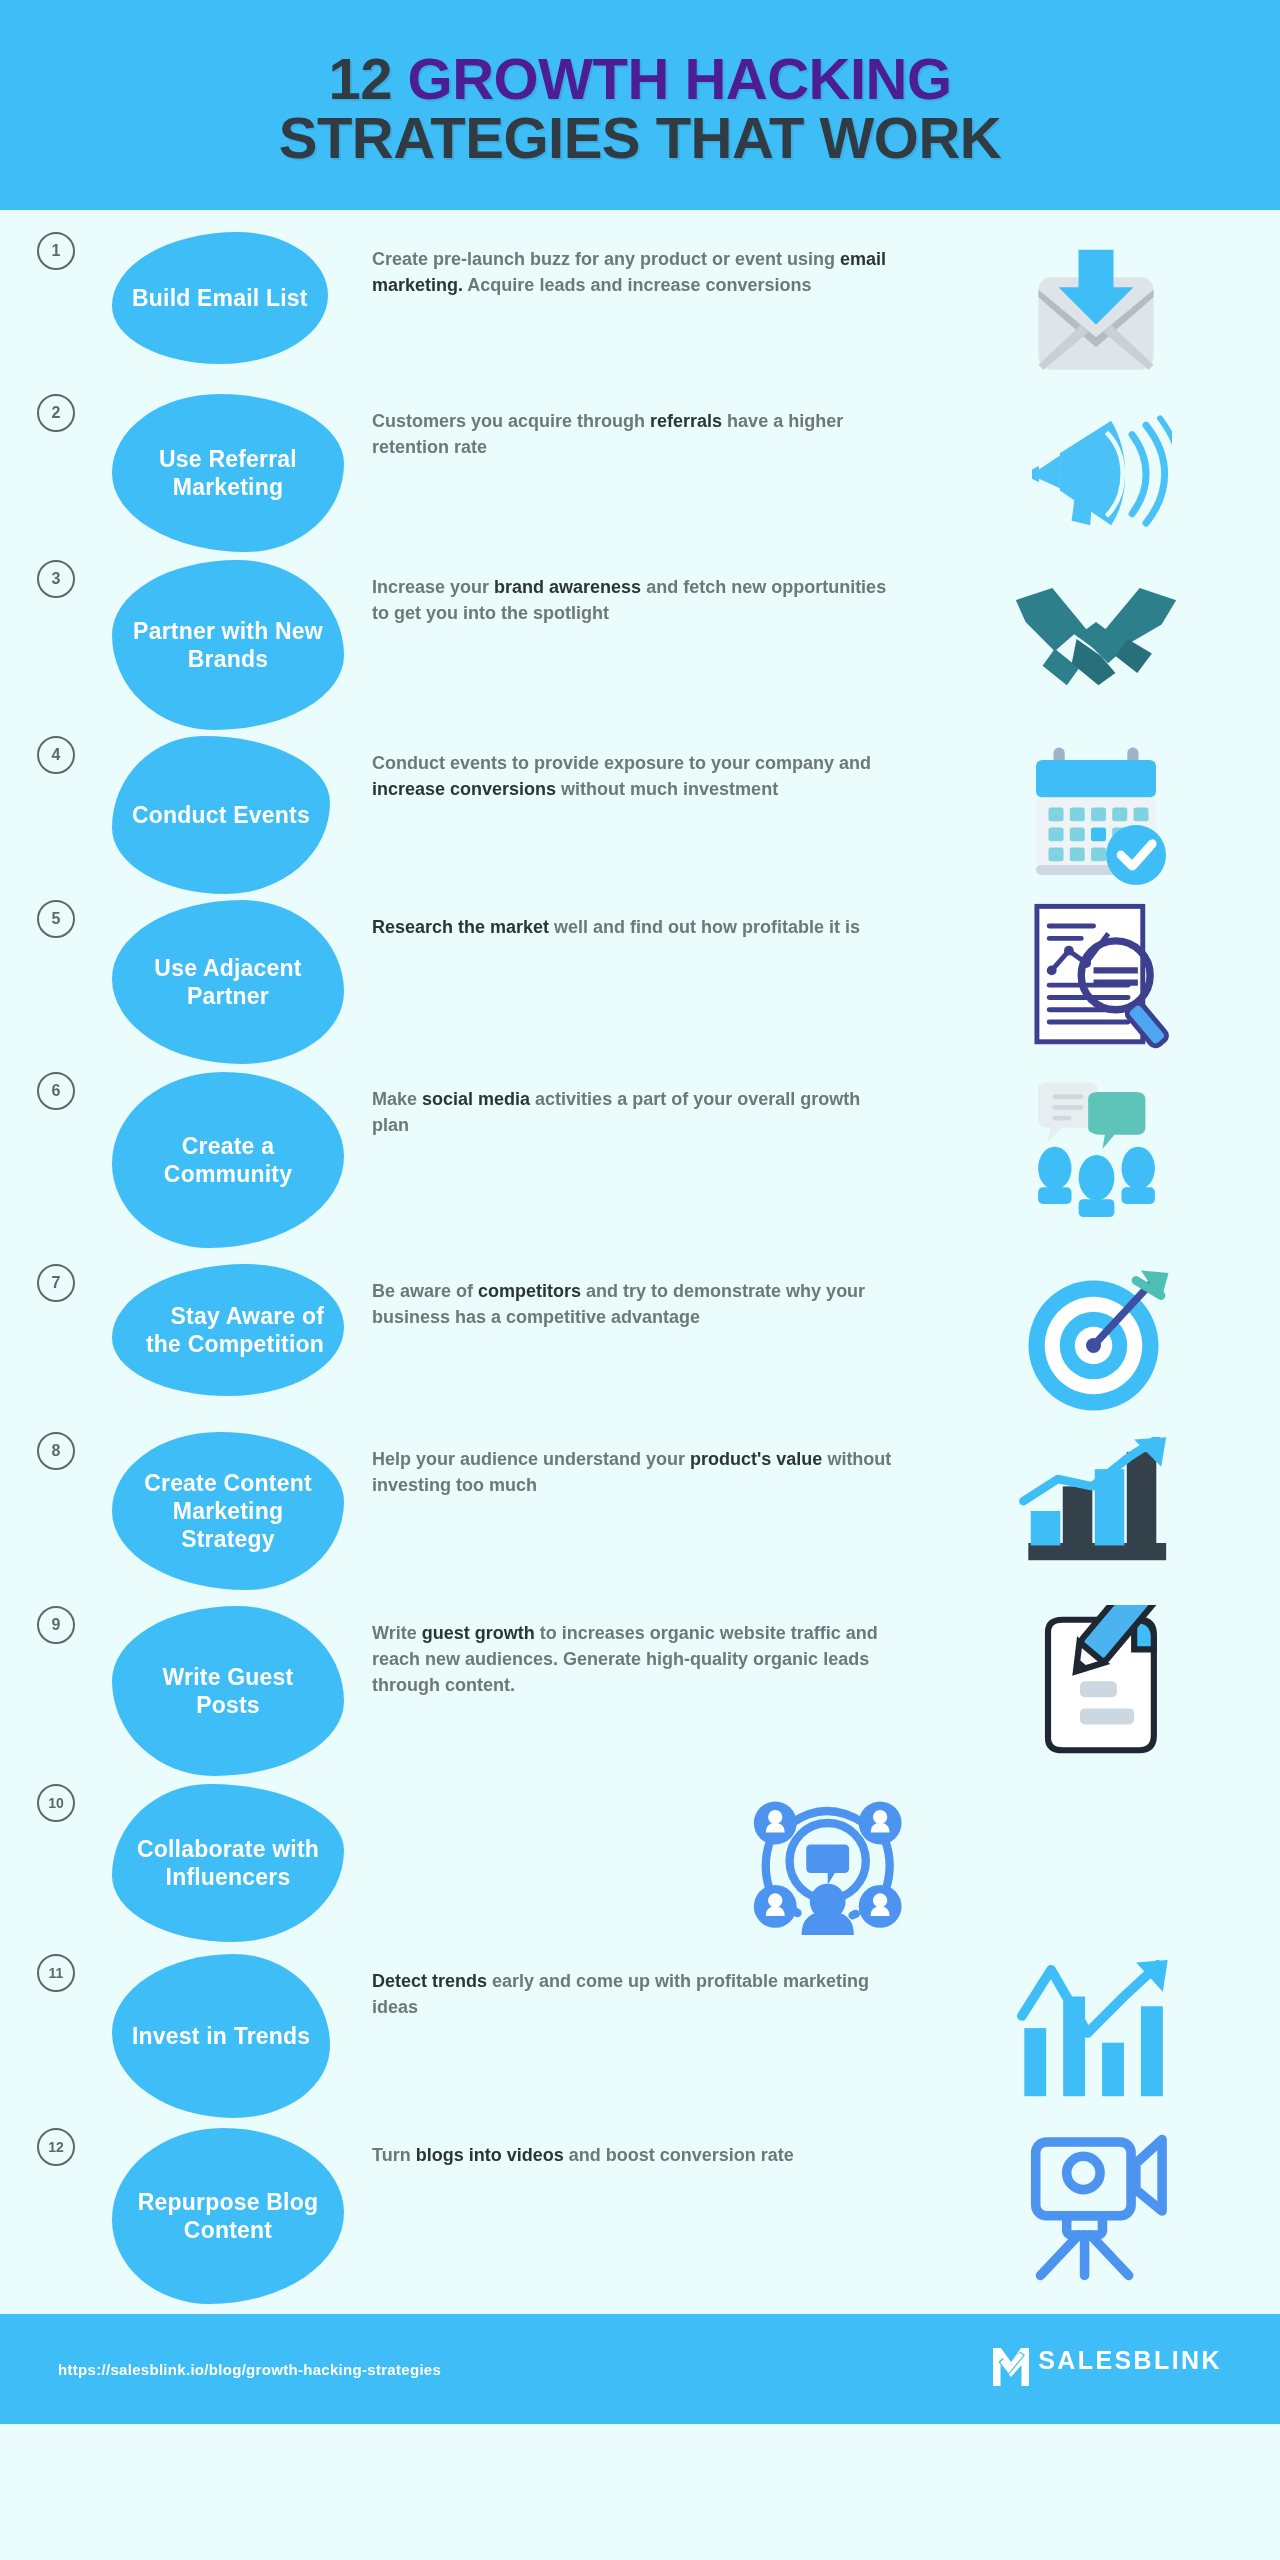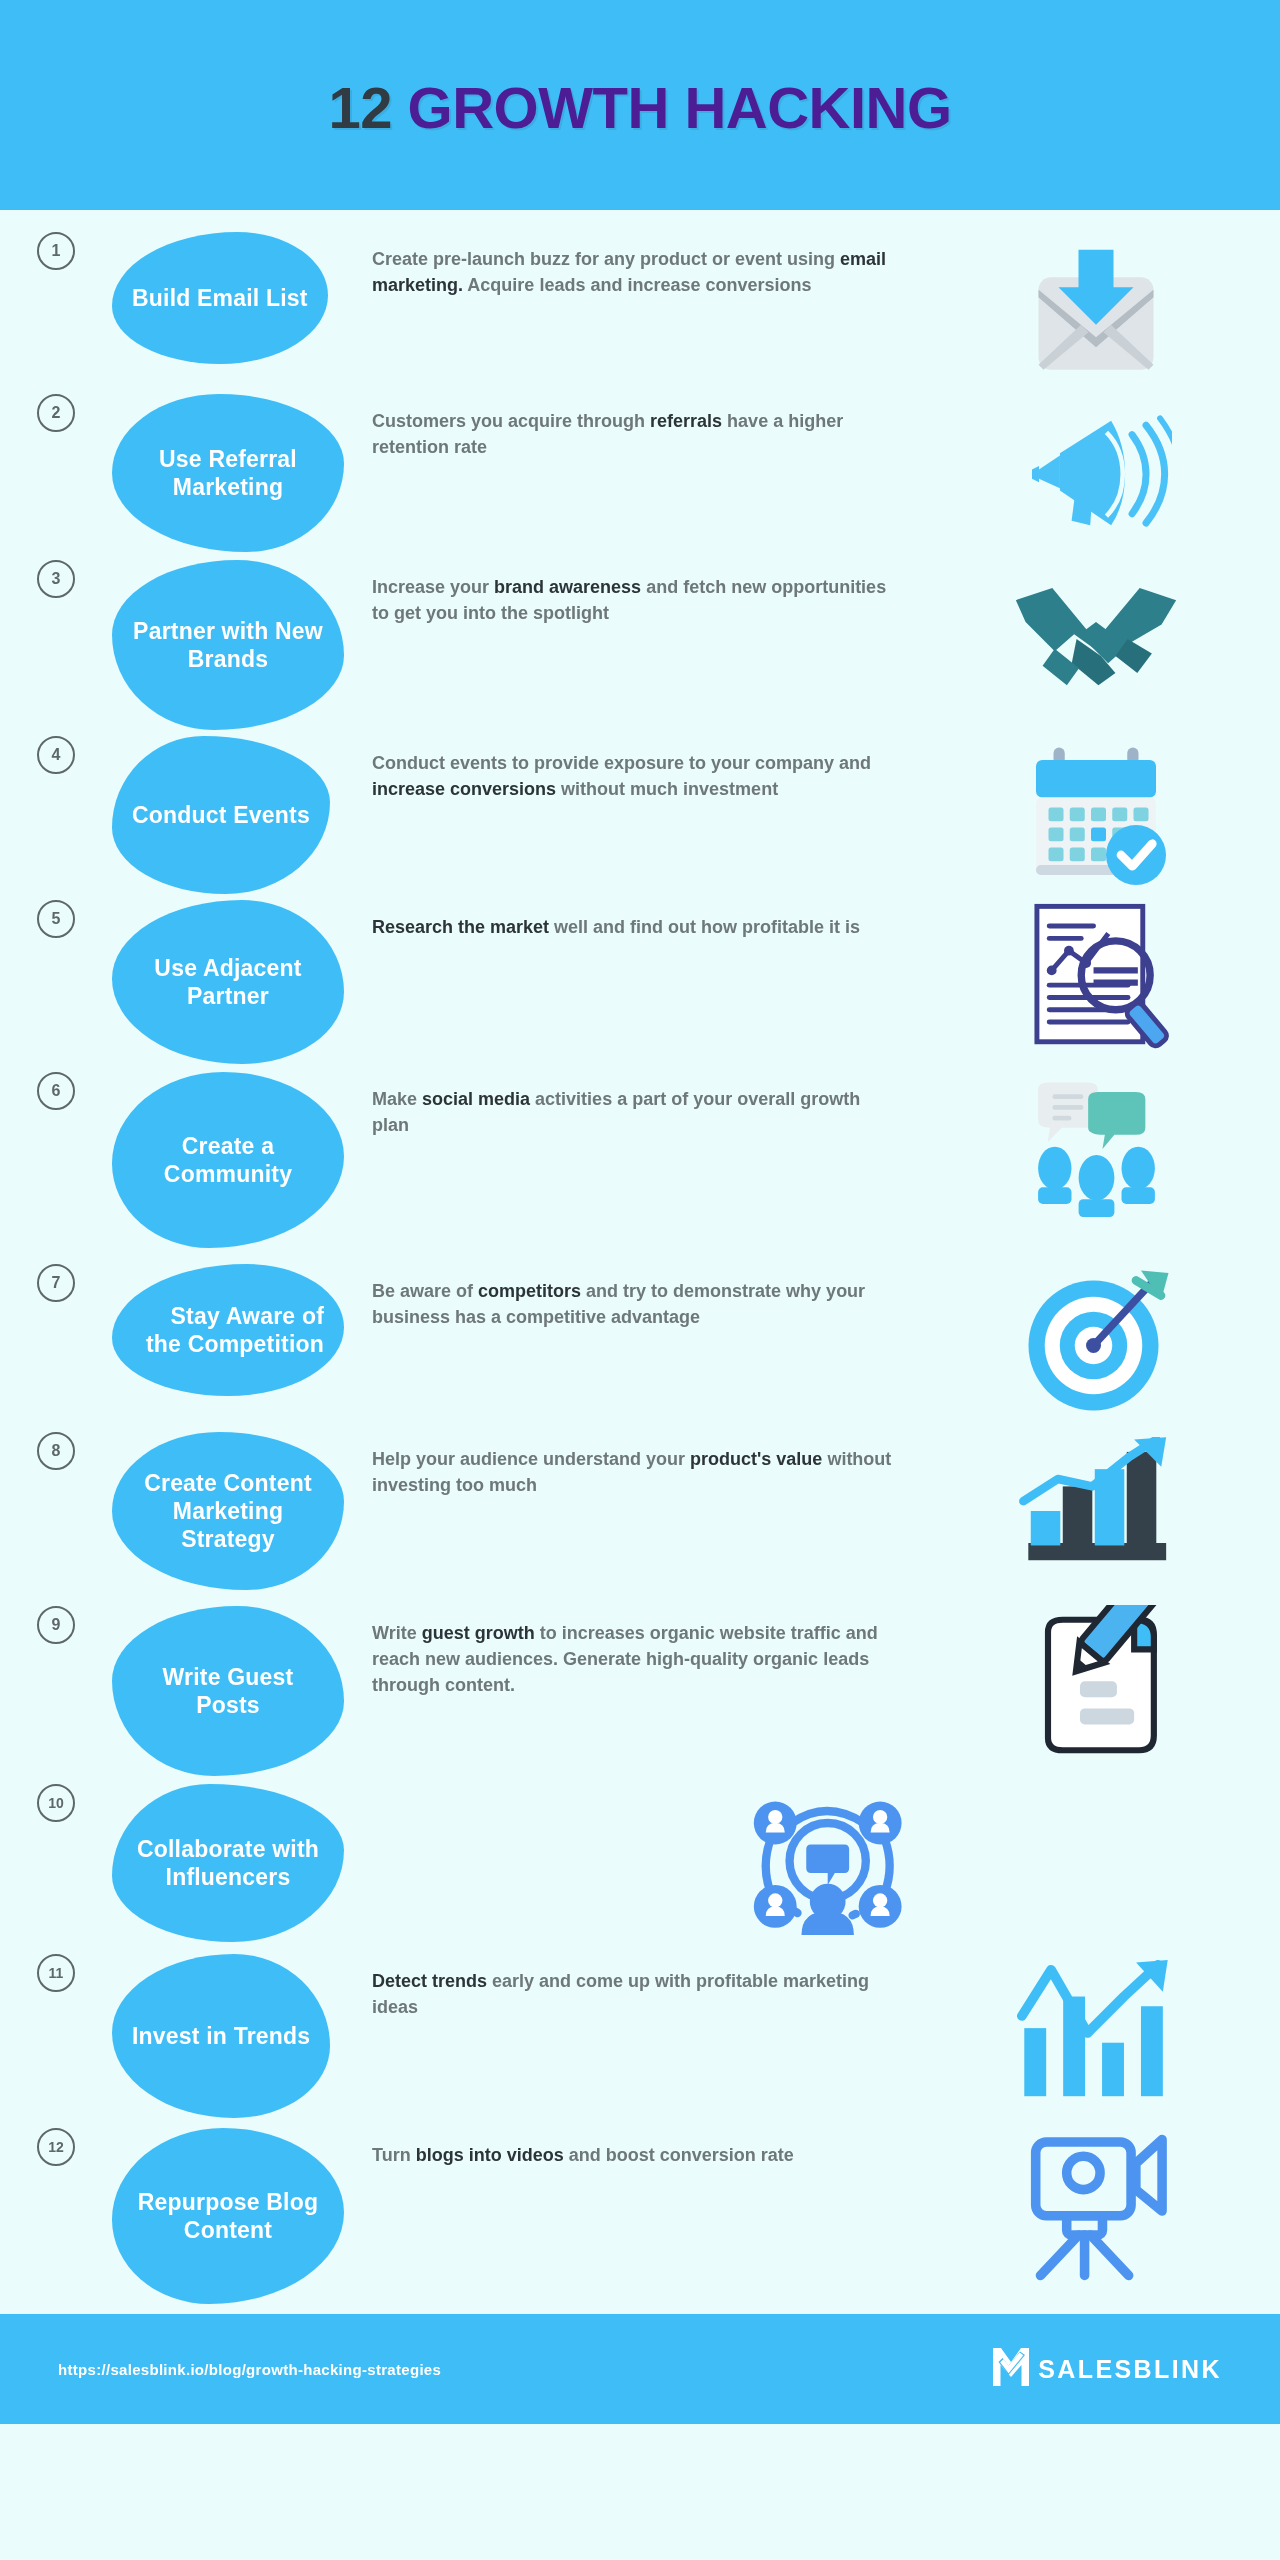--- a/index.html
+++ b/index.html
@@ -140,40 +140,40 @@
     padding: 4px 58px;
   }
   .footer-url {
     color: #ffffff;
     font-size: 15px;
     font-weight: 600;
     letter-spacing: 0.3px;
   }
   .brand {
     display: flex;
-    align-items: center;
     gap: 7px;
   }
   .brand-name {
     color: #ffffff;
     font-size: 25px;
     font-weight: 700;
     letter-spacing: 2.4px;
   }
 </style>
 </head>
 <body>
 
 <div class="page">
 
   <div class="header">
     <div class="header-line">
       <span class="h-dark">12</span>
       <span class="h-light">GROWTH HACKING</span>
     </div>
+    <div class="header-line h-dark">STRATEGIES THAT WORK</div>
   </div>
 
   <div class="list" id="list">
       <div class="row" style="margin-top: 0px;">
         <div class="num-col">
           <div class="num-circle">1</div>
         </div>
         <div class="blob-col">
           <div class="blob b1">Build Email List</div>
         </div>

